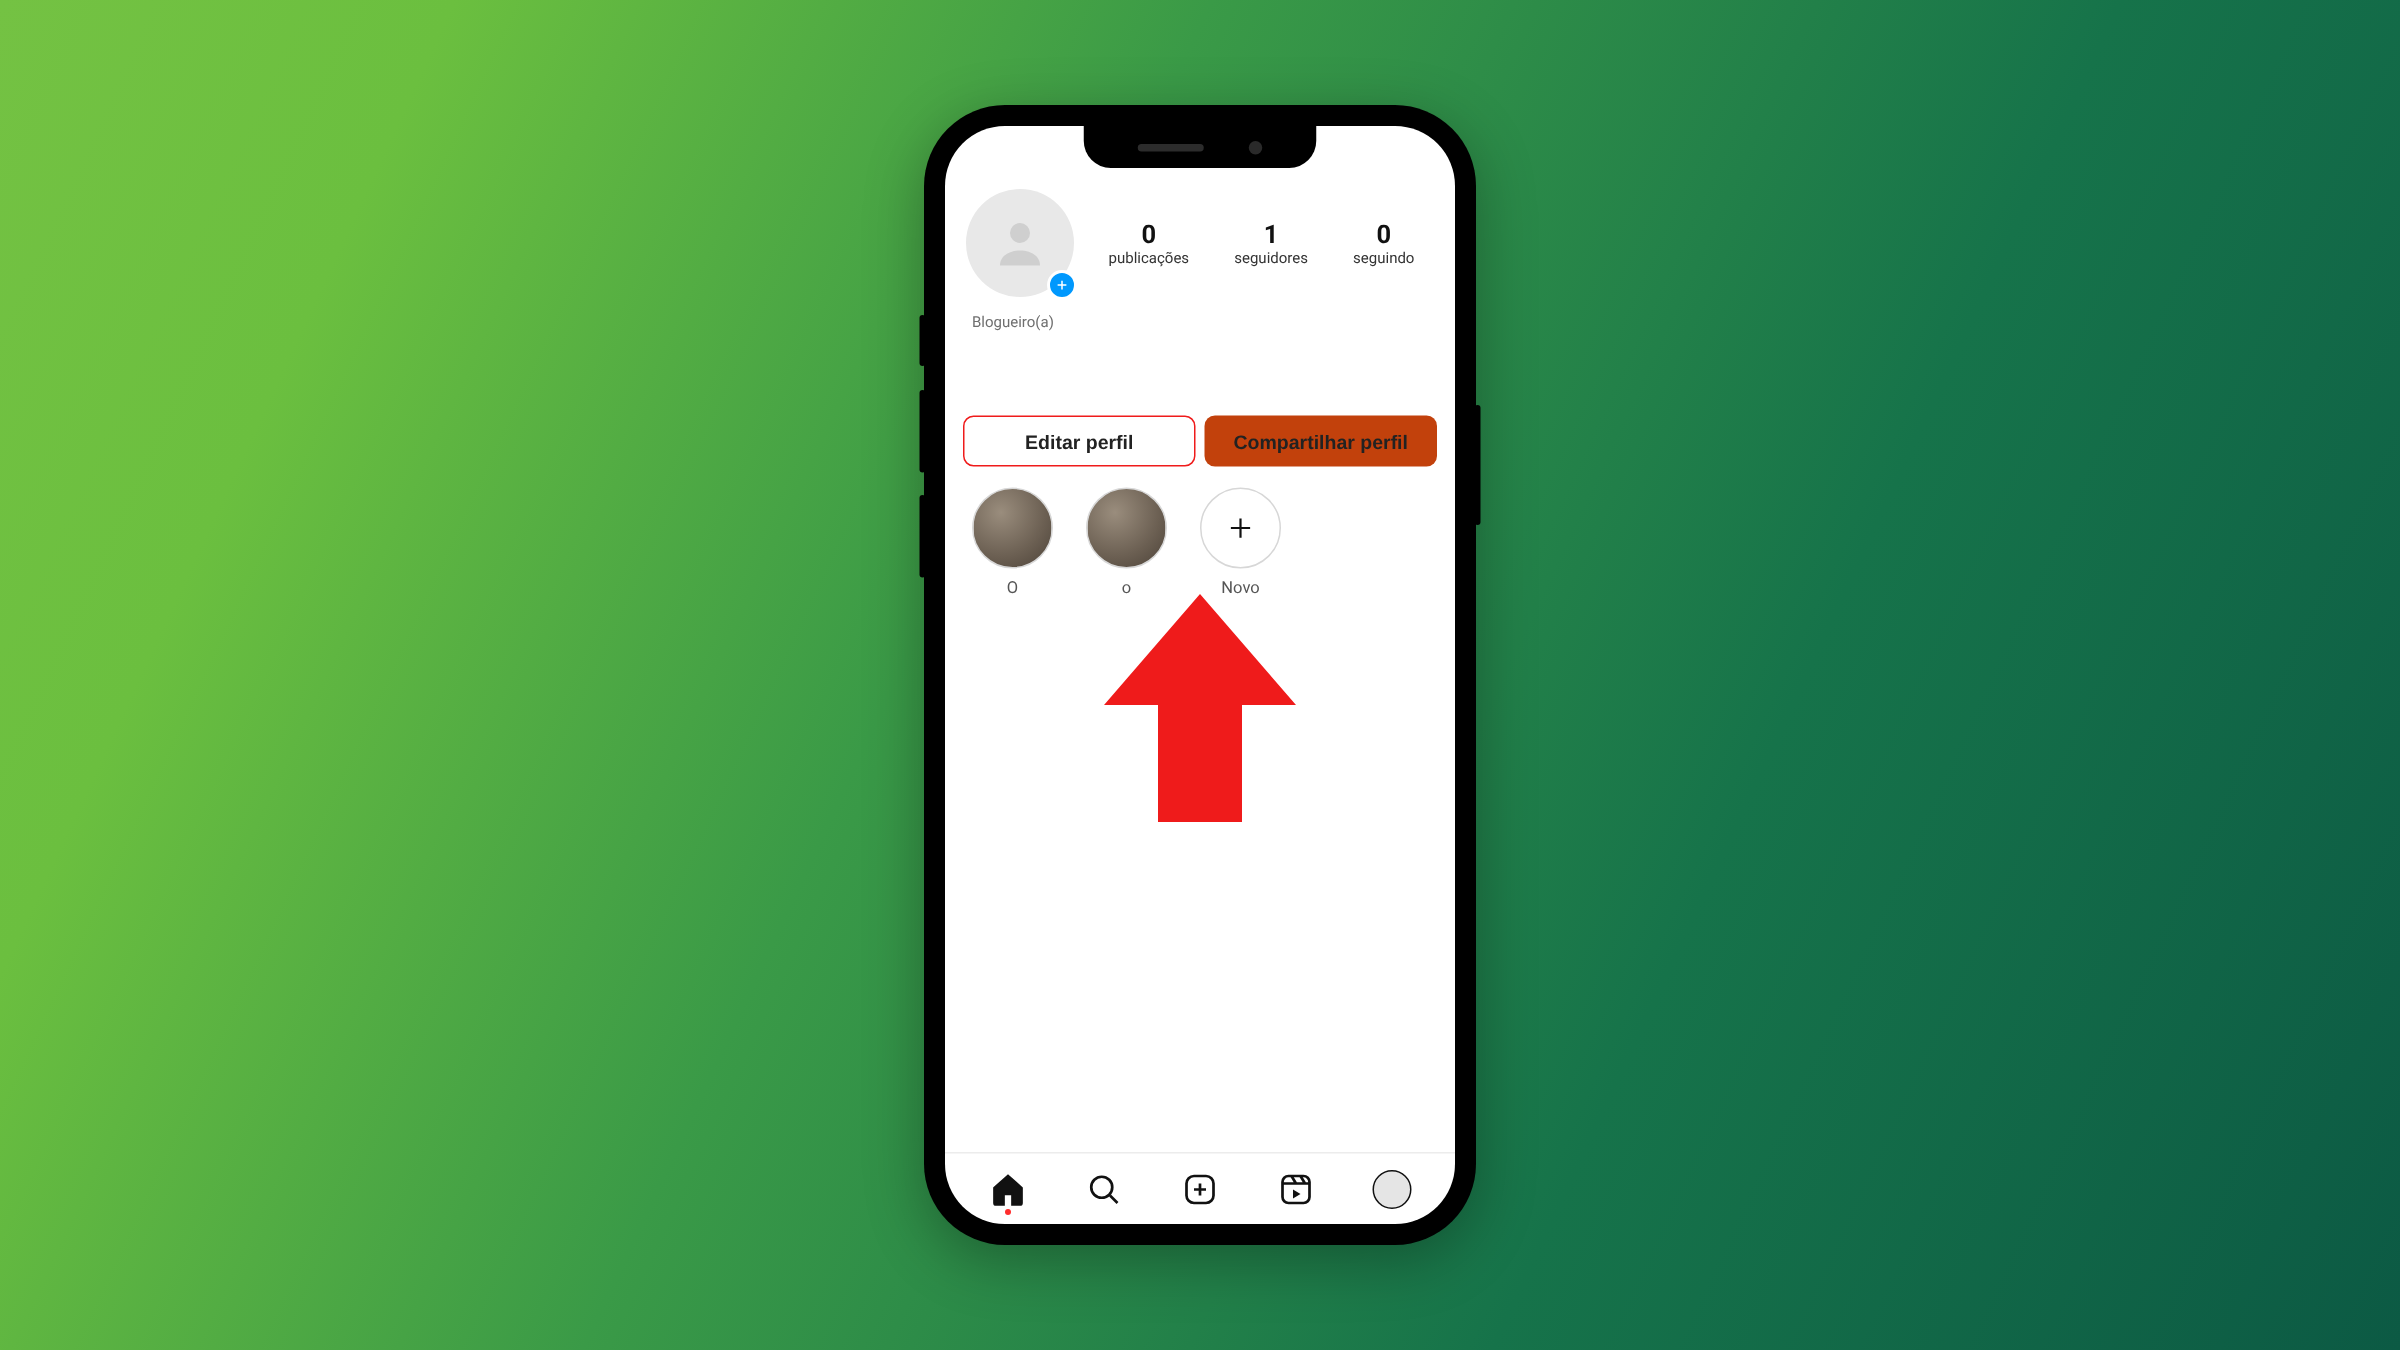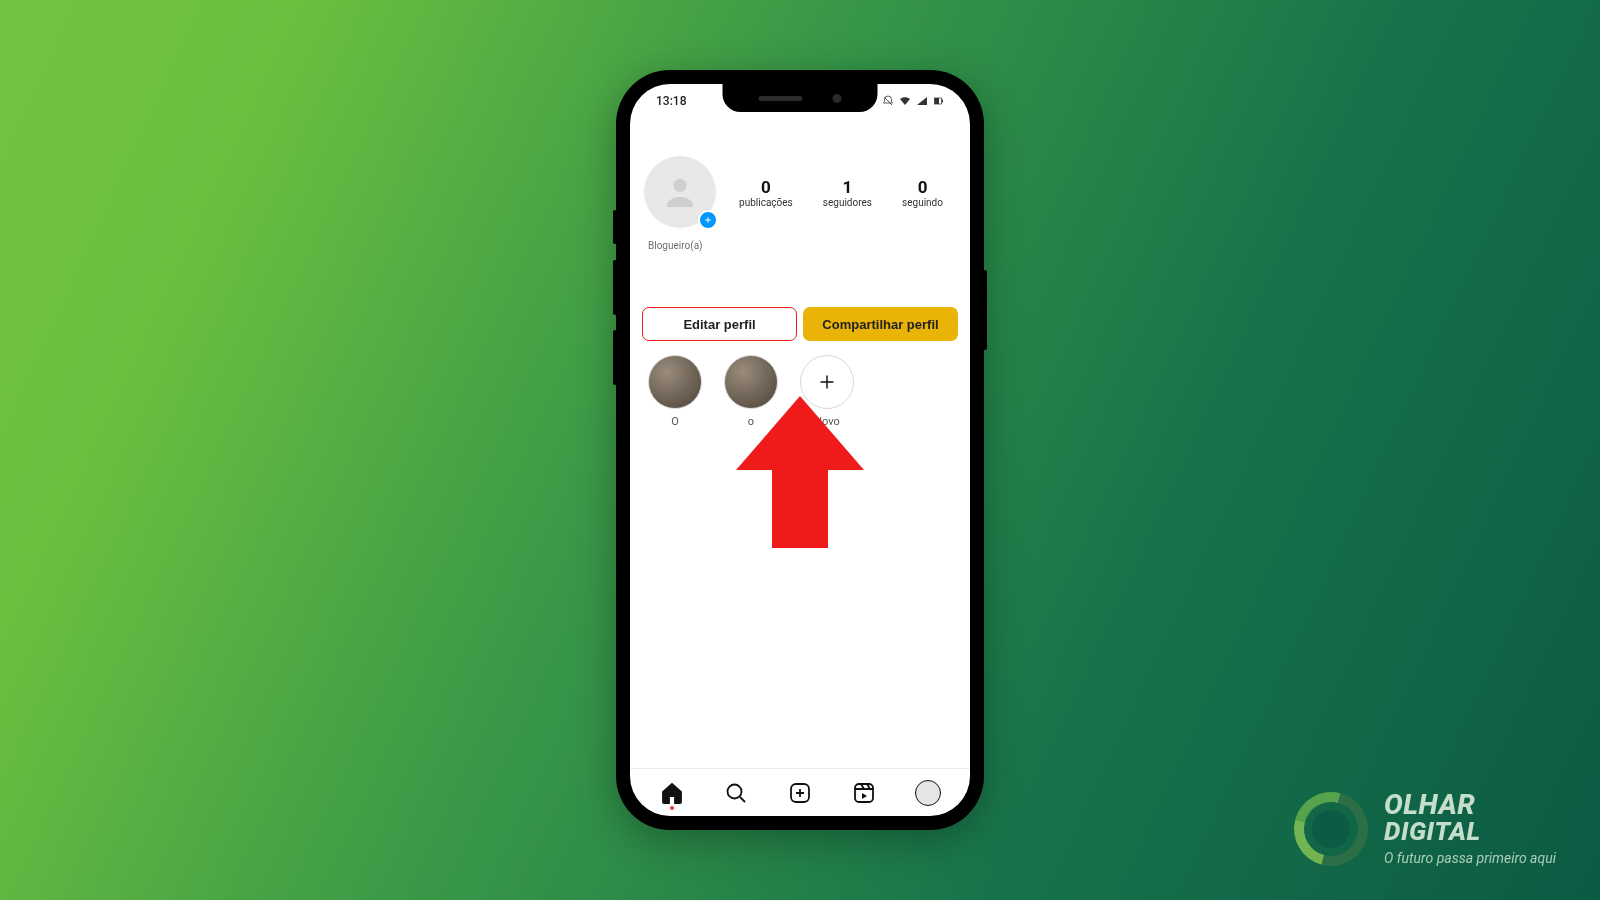--- a/index.html
+++ b/index.html
@@ -28,21 +28,21 @@
   .avatar{width:72px;height:72px;border-radius:50%;background:#e8e8e8;display:flex;align-items:center;justify-content:center;}
   .avatar svg{width:40px;height:40px;fill:#cfcfcf;}
   .plus-badge{position:absolute;right:-2px;bottom:-2px;width:20px;height:20px;border-radius:50%;background:#0098fd;border:2.5px solid #fff;display:flex;align-items:center;justify-content:center;}
   .plus-badge svg{width:10px;height:10px;stroke:#fff;stroke-width:2.4;fill:none;}
   .stats{flex:1;display:flex;justify-content:space-around;}
   .stat{text-align:center;}
   .stat-num{font-size:17px;font-weight:700;color:#111;}
   .stat-lbl{font-size:10px;color:#333;}
   .bio{margin:12px 0 0 6px;font-size:10px;color:#6f6f6f;}
   .btn-row{display:flex;gap:6px;margin-top:56px;justify-content:space-between;}
-  .pbtn{flex:1;height:34px;border-radius:7px;background:#eab308;font-size:13px;font-weight:600;color:#222;display:flex;align-items:center;justify-content:center;border:none;cursor:pointer;}
+  .pbtn{flex:1;height:34px;border-radius:7px;background:#c2410c;font-size:13px;font-weight:600;color:#222;display:flex;align-items:center;justify-content:center;border:none;cursor:pointer;}
   .pbtn.highlight{background:#fff;outline:1.5px solid #ef1b1b;outline-offset:-1px;}
   .highlights{display:flex;gap:18px;margin-top:14px;padding-left:4px;}
   .hl{display:flex;flex-direction:column;align-items:center;width:58px;}
   .hl-circ{width:54px;height:54px;border-radius:50%;border:1px solid #d7d7d7;display:flex;align-items:center;justify-content:center;overflow:hidden;}
   .hl-circ.photo{background:radial-gradient(circle at 35% 30%,#9a8d7d,#6b5f52 60%,#4c4238);}
   .hl-circ.new svg{width:22px;height:22px;stroke:#111;stroke-width:1.6;fill:none;}
   .hl-lbl{font-size:11px;color:#555;margin-top:6px;}
   
   .arrow-anno{position:absolute;left:50%;top:308px;transform:translateX(-50%);width:140px;height:160px;z-index:6;pointer-events:none;}
   
@@ -69,39 +69,20 @@
     <span class="side-btn sb-l1"></span>
       <span class="side-btn sb-l2"></span>
       <span class="side-btn sb-l3"></span>
       <span class="side-btn sb-r"></span>
     <div class="screen">
       <div class="notch">
           <span class="speaker"></span>
           <span class="cam"></span>
         </div>
 
-      <div class="status-bar">
-        <span class="status-left">13:18</span>
-        <span class="status-right">
-          <svg class="s-icon" viewBox="0 0 24 24">
-              <path d="M12 2a7 7 0 0 0-7 7v4l-2 3h18l-2-3V9a7 7 0 0 0-7-7zM4 4l16 16" stroke="#333" stroke-width="1.6" fill="none"></path>
-            </svg>
-          <svg class="s-icon" viewBox="0 0 24 24">
-              <path d="M12 20l10-12c-6-5-14-5-20 0l10 12z" fill="#333"></path>
-            </svg>
-          <svg class="s-icon" viewBox="0 0 24 24">
-              <path d="M2 20l20-16v16z" fill="#333"></path>
-            </svg>
-          <svg class="s-icon" viewBox="0 0 24 24">
-              <rect x="3" y="6" width="14" height="12" fill="none" stroke="#333" stroke-width="1.5"></rect>
-              <rect x="3" y="6" width="9" height="12" fill="#333"></rect>
-              <rect x="18" y="9" width="2" height="6" fill="#333"></rect>
-            </svg>
-        </span>
-      </div>
 
       <div class="content">
         <div class="prof-top">
           <div class="avatar-wrap">
             <div class="avatar">
               <svg viewBox="0 0 24 24">
                   <circle cx="12" cy="8" r="4"></circle>
                   <path d="M4 21c0-4 4-6 8-6s8 2 8 6z"></path>
                 </svg>
             </div>
@@ -184,22 +165,14 @@
               <path d="M10 12l5 3-5 3z" fill="#111" stroke="none"></path>
             </svg>
         </div>
         <div class="tab avatar-tab">
           <div class="mini-av"></div>
         </div>
       </div>
     </div>
   </div>
 
-  <div class="brand">
-    <div class="brand-ring"></div>
-    <div class="brand-txt">
-      <div class="l1">OLHAR</div>
-      <div class="l2">DIGITAL</div>
-      <div class="brand-tag">O futuro passa primeiro aqui</div>
-    </div>
-  </div>
 
 </div>
 
 </body></html>

